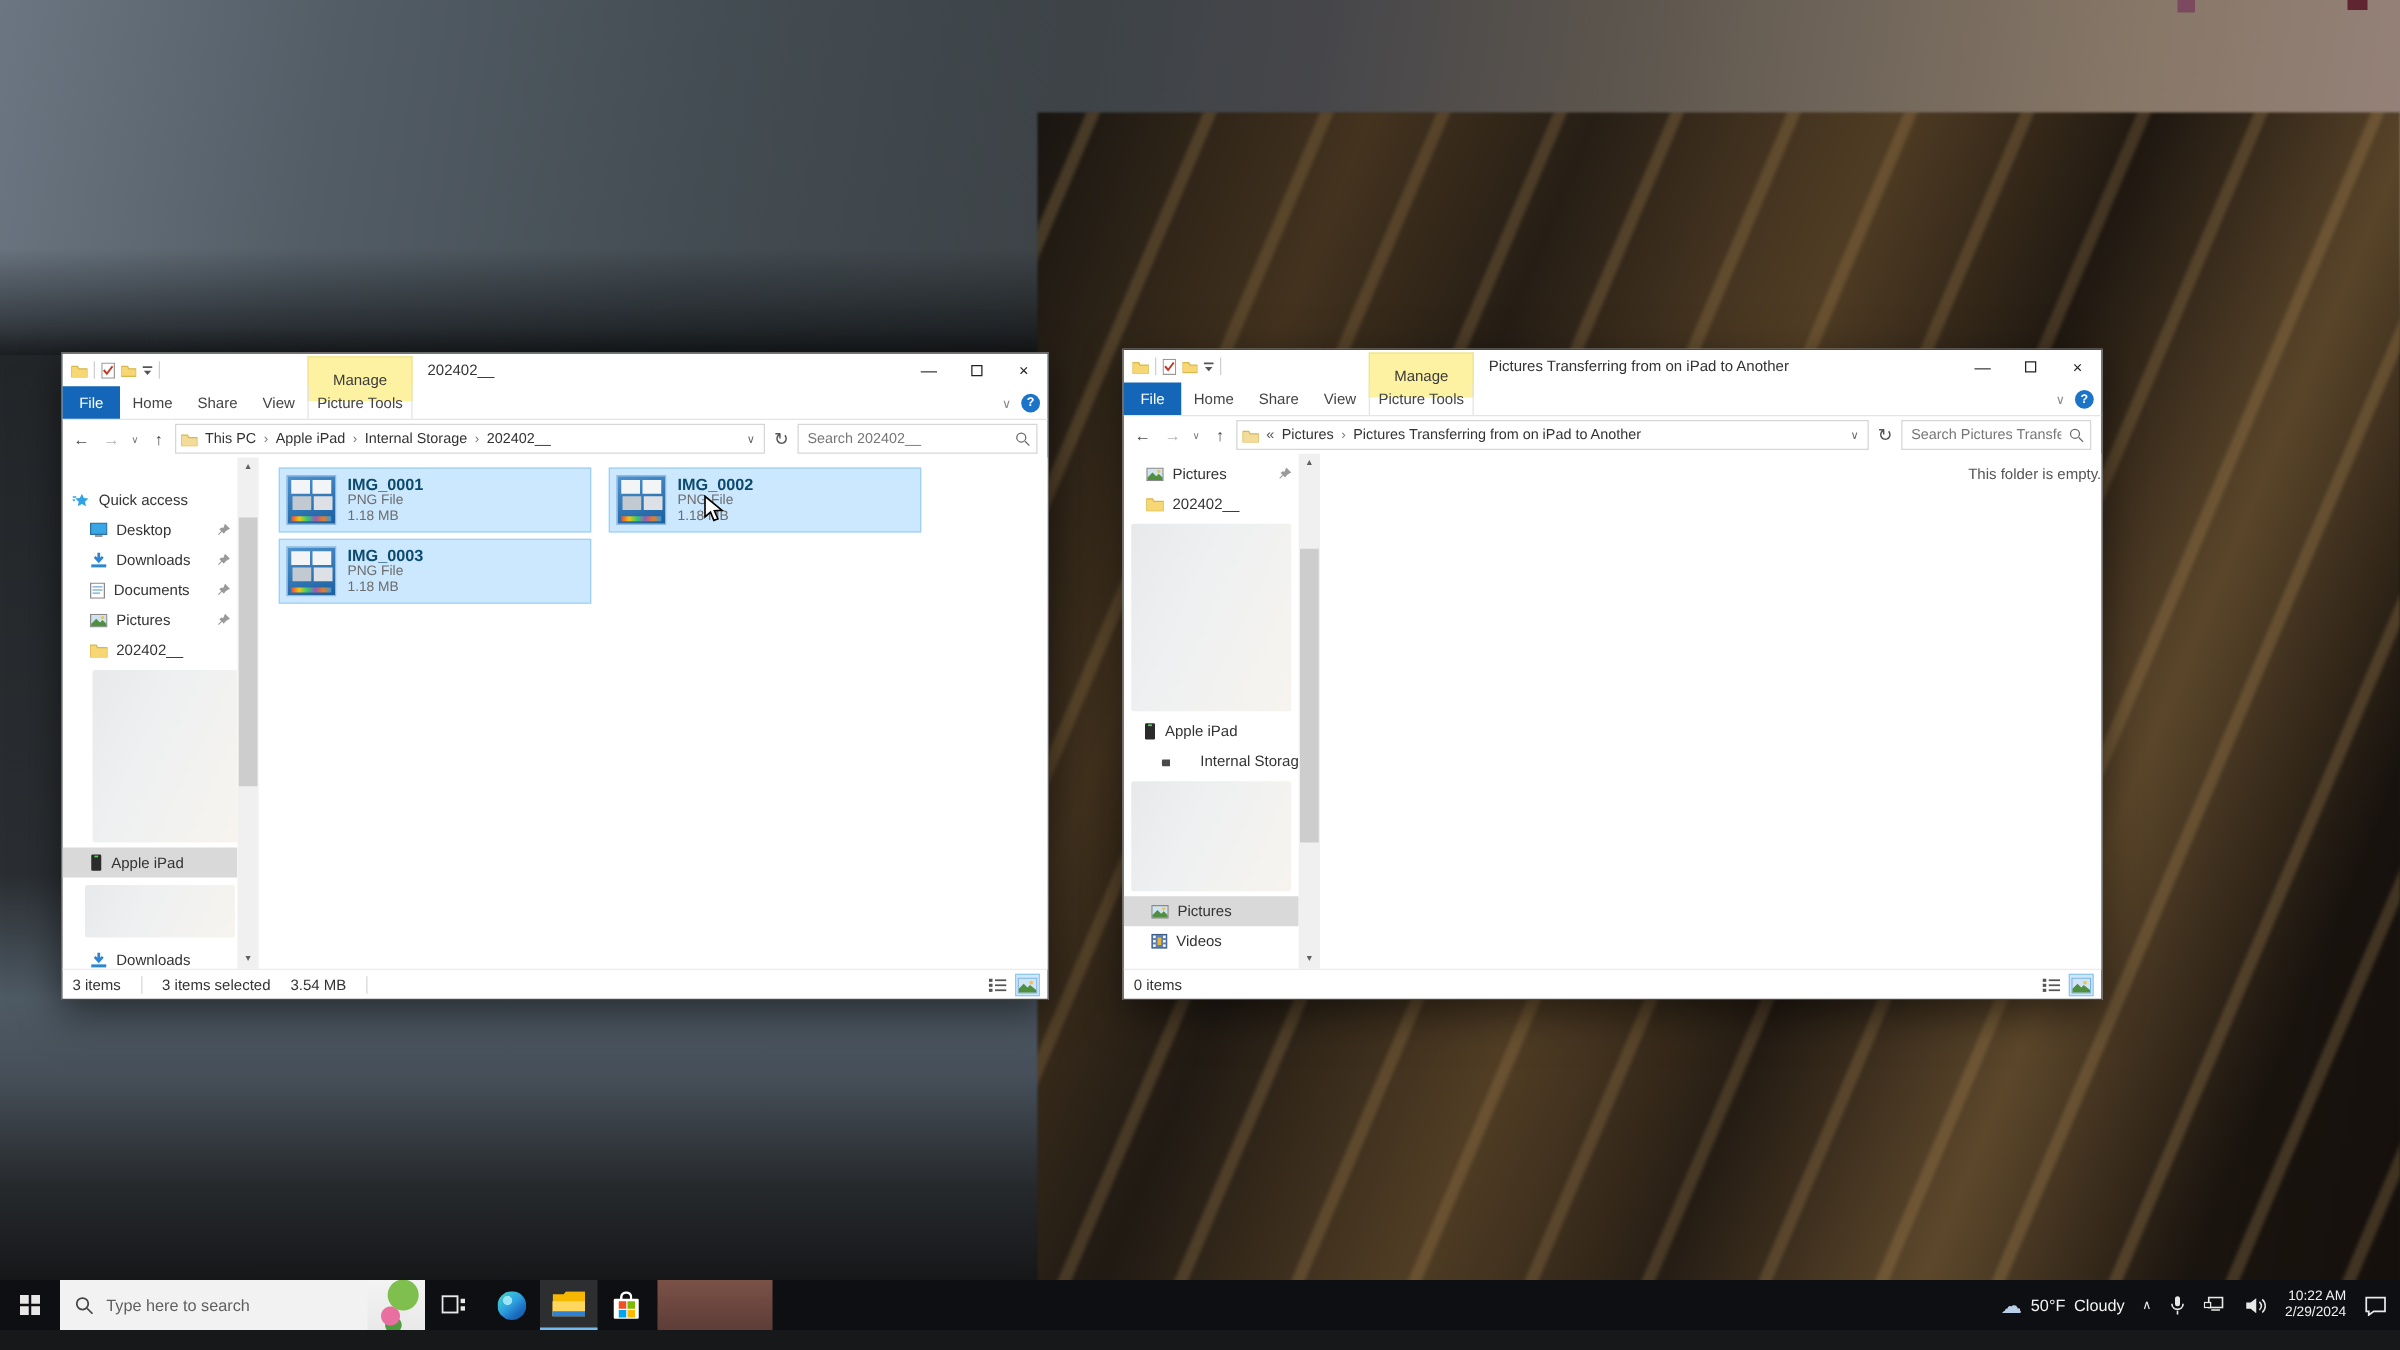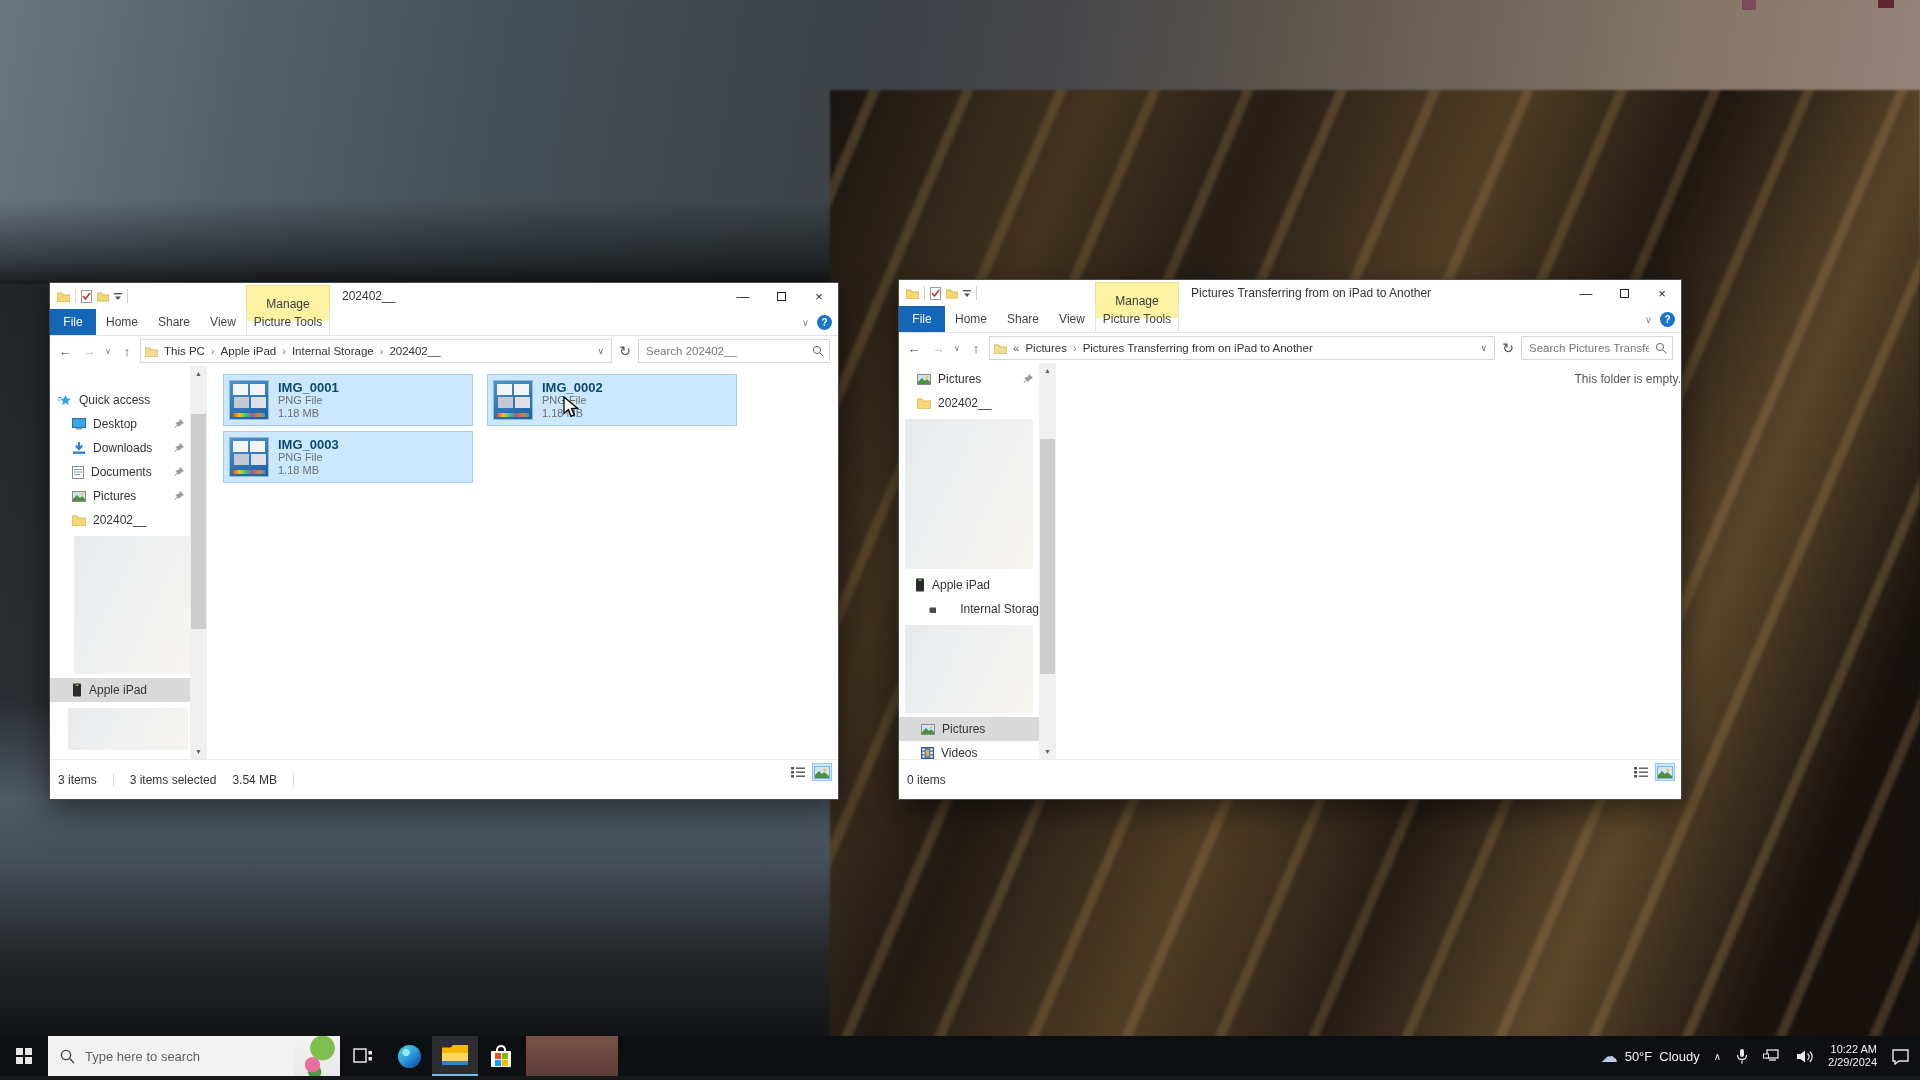--- a/index.html
+++ b/index.html
@@ -91,29 +91,29 @@
   .thumb i{position:absolute;left:3px;top:3px;width:15px;height:11px;background:#f3f4f6;
     box-shadow:17px 0 0 #f3f4f6,1px 13px 0 #c2c9d1,18px 13px 0 #dde1e6;}
   .thumb u{position:absolute;left:3px;bottom:2px;right:3px;height:4px;
     background:linear-gradient(90deg,#e74c3c,#f1c40f,#2ecc71,#9b59b6,#e67e22,#3498db);}
   .tile-text{display:flex;flex-direction:column;line-height:13px;}
   .tile-name{font-size:13px;color:#0c4a6e;font-weight:bold;}
   .tile-meta{font-size:11px;color:#6d6d6d;}
 
   .empty-msg{position:absolute;top:9px;left:0;right:0;text-align:right;font-size:12px;color:#555;}
 
-  .statusbar{height:40px;border-top:1px solid #ececec;display:flex;align-items:center;
+  .statusbar{height:24px;border-top:1px solid #ececec;display:flex;align-items:center;
     padding:0 8px;gap:16px;font-size:12px;color:#333;flex:0 0 auto;position:relative;}
   .sb-div{width:1px;height:14px;background:#d8d8d8;}
   .view-icons{position:absolute;right:6px;top:3px;display:flex;gap:4px;}
   .view-ic{width:20px;height:18px;display:flex;align-items:center;justify-content:center;}
   .view-ic.sel{background:#cde8ff;border:1px solid #90c8f0;}
 
   
-  .taskbar{position:absolute;left:0;bottom:4px;width:1920px;height:40px;background:#0e0f12;
+  .taskbar{position:absolute;left:0;bottom:16px;width:1920px;height:40px;background:#0e0f12;
     display:flex;align-items:center;z-index:50;}
   .tb-start{width:48px;height:40px;display:flex;align-items:center;justify-content:center;}
   .winlogo{display:grid;grid-template-columns:7px 7px;grid-template-rows:7px 7px;gap:1.5px;}
   .winlogo b{background:#e8e8e8;}
   .tb-search{width:292px;height:40px;background:#f2f2f2;display:flex;align-items:center;
     padding-left:12px;gap:8px;position:relative;overflow:hidden;}
   .tb-search input{border:0;outline:0;background:transparent;font-family:"Liberation Sans",sans-serif;
     font-size:13px;color:#444;flex:1;}
   .tb-search input::placeholder{color:#5f5f5f;opacity:1;}
   .frog{width:46px;height:40px;flex:0 0 auto;

